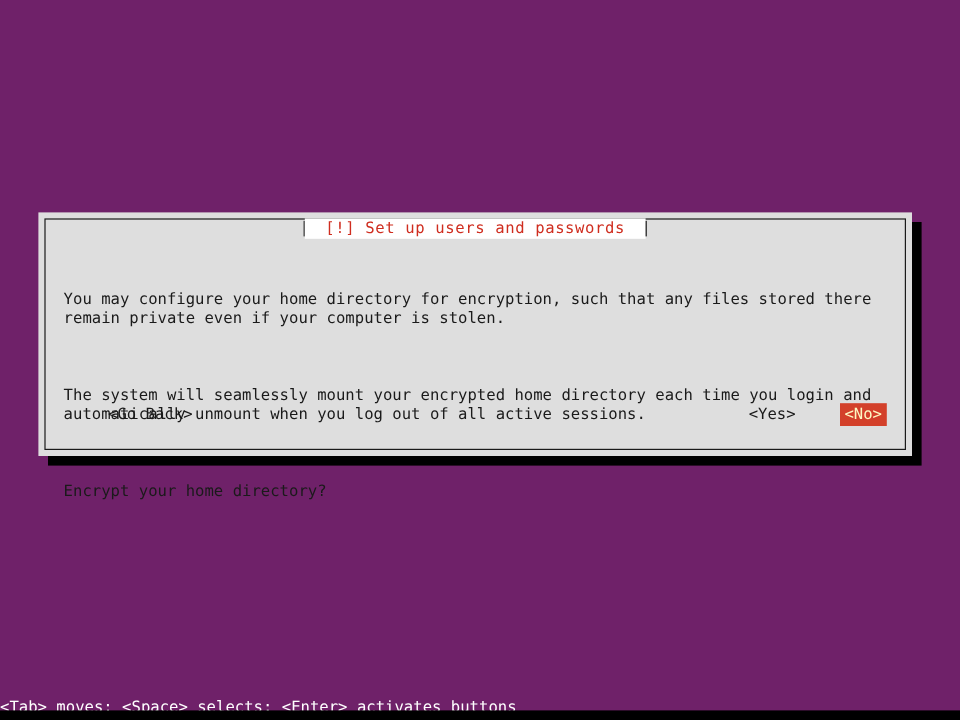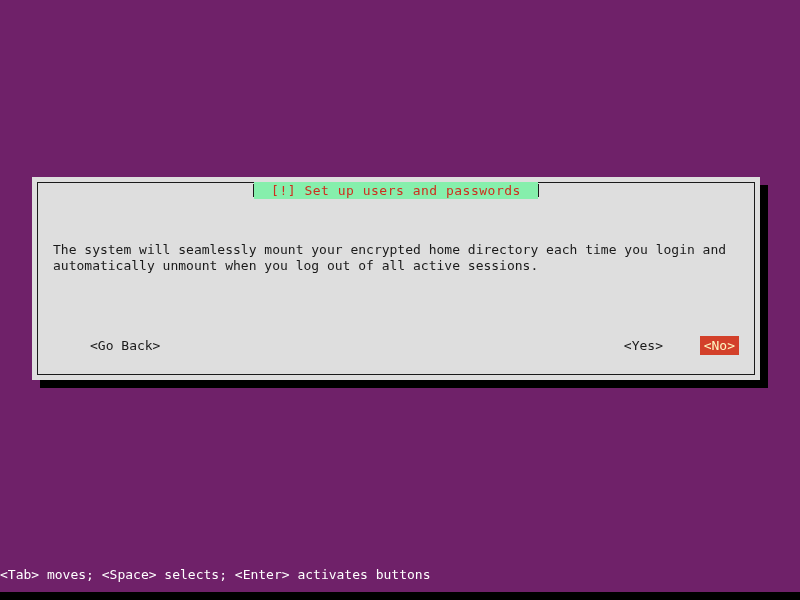--- a/index.html
+++ b/index.html
@@ -66,21 +66,21 @@
     left: 0;
     top: -1px;
     width: 100%;
     height: 17px;
     display: flex;
     align-items: center;
     justify-content: center;
     pointer-events: none;
   }
   #title-gap {
-    background: #86efac;
+    background: #ffffff;
     padding: 0 9px;
     height: 17px;
     line-height: 17px;
     display: flex;
     align-items: center;
     justify-content: flex-end;
   }
   #title-text {
     color: #cf2d1f;
     font-size: 13px;
@@ -139,21 +139,21 @@
     color: #fef9c3;
   }
   #btn-goback { left: 33px; }
   #btn-yes    { right: 72px; text-align: right; }
   #btn-no     { right: 0px; }
 
   
   #statusbar {
     position: absolute;
     left: 0;
-    bottom: 16px;
+    bottom: 1px;
     width: 100%;
     height: 18px;
     color: #ffffff;
     font-size: 13px;
     line-height: 18px;
     white-space: pre;
     background: transparent;
   }
   #bottom-black {
     position: absolute;
@@ -181,22 +181,25 @@
           <span class="title-tick"></span>
           <span id="title-gap">
             <span class="title-pad"></span>
             <span id="title-text">[!] Set up users and passwords</span>
             <span class="title-pad"></span>
           </span>
           <span class="title-tick"></span>
         </div>
 
         <div id="dialog-body">
+          <p class="para">You may configure your home directory for encryption, such that any files stored there
+remain private even if your computer is stolen.</p>
           <p class="para">The system will seamlessly mount your encrypted home directory each time you login and
 automatically unmount when you log out of all active sessions.</p>
+          <p class="para">Encrypt your home directory?</p>
         </div>
 
         <div id="button-row">
           <button class="btn" id="btn-goback">&lt;Go Back&gt;</button>
           <button class="btn" id="btn-yes">&lt;Yes&gt;</button>
           <button class="btn selected" id="btn-no">&lt;No&gt;</button>
         </div>
 
       </div>
     </div>

